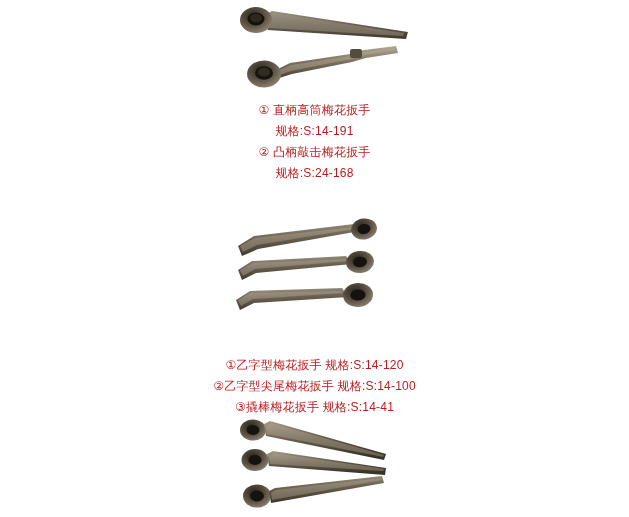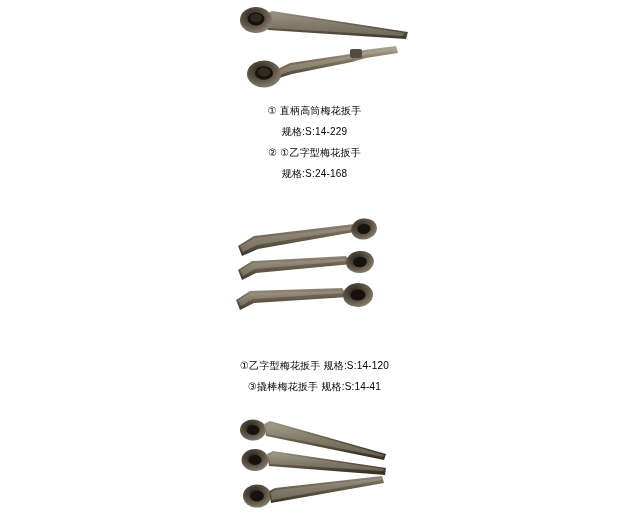--- a/index.html
+++ b/index.html
@@ -21,23 +21,23 @@
     position: relative;
     width: 629px;
     height: 517px;
   }
 
   
   .caption-block {
     position: absolute;
     width: 100%;
     text-align: center;
-    font-size: 10px;
+    font-size: 12px;
     line-height: 21px;
-    color: #000000;
+    color: #b91c1c;
     letter-spacing: 0.2px;
   }
   .caption-line {
     display: block;
     white-space: nowrap;
   }
 
   
   .figure {
     position: absolute;
@@ -113,22 +113,22 @@
         <ellipse cx="32" cy="68" rx="17" ry="13.5" fill="url(#ringA)"></ellipse>
         <ellipse cx="32" cy="67" rx="9" ry="6.8" fill="#17130e"></ellipse>
         <ellipse cx="32" cy="66" rx="6.2" ry="4.4" fill="#322b22"></ellipse>
         <path d="M16 71 a17 13.5 0 0 0 32 0 a17 13.5 0 0 1 -32 0" fill="#2b251c" opacity="0.5"></path>
       </g>
     </svg>
   </div>
 
   <div class="caption-block" id="caption-group-1">
     <span class="caption-line">①  直柄高筒梅花扳手</span>
-    <span class="caption-line">规格:S:14-229</span>
-    <span class="caption-line">②  ①乙字型梅花扳手</span>
+    <span class="caption-line">规格:S:14-191</span>
+    <span class="caption-line">②  凸柄敲击梅花扳手</span>
     <span class="caption-line">规格:S:24-168</span>
   </div>
 
   <div class="figure" id="figure-offset-wrenches">
     <svg width="164" height="110" viewBox="0 0 164 110" aria-hidden="true">
       <defs>
         <linearGradient id="steelC" x1="0" y1="0" x2="0.2" y2="1">
           <stop offset="0%" stop-color="#a79e8d"></stop>
           <stop offset="50%" stop-color="#6b6050"></stop>
           <stop offset="100%" stop-color="#3b3529"></stop>
@@ -158,20 +158,21 @@
         <path d="M0 82 L14 73 L106 70 L112 79 L18 85 L4 92 Z" fill="url(#steelC)"></path>
         <path d="M2 82 L15 75 L105 73 L107 75 L17 81 L5 88 Z" fill="#b6ad9b" opacity="0.4"></path>
         <ellipse cx="122" cy="77" rx="15" ry="12" transform="rotate(-4 122 77)" fill="url(#ringB)"></ellipse>
         <ellipse cx="122" cy="77" rx="7.6" ry="5.6" transform="rotate(-4 122 77)" fill="#16120d"></ellipse>
       </g>
     </svg>
   </div>
 
   <div class="caption-block" id="caption-group-2">
     <span class="caption-line">①乙字型梅花扳手  规格:S:14-120</span>
+    <span class="caption-line">②乙字型尖尾梅花扳手  规格:S:14-100</span>
     <span class="caption-line">③撬棒梅花扳手  规格:S:14-41</span>
   </div>
 
   <div class="figure" id="figure-long-wrenches">
     <svg width="168" height="96" viewBox="0 0 168 96" aria-hidden="true">
       <defs>
         <linearGradient id="steelD" x1="0" y1="0" x2="0.15" y2="1">
           <stop offset="0%" stop-color="#a39a89"></stop>
           <stop offset="50%" stop-color="#685d4d"></stop>
           <stop offset="100%" stop-color="#393326"></stop>

